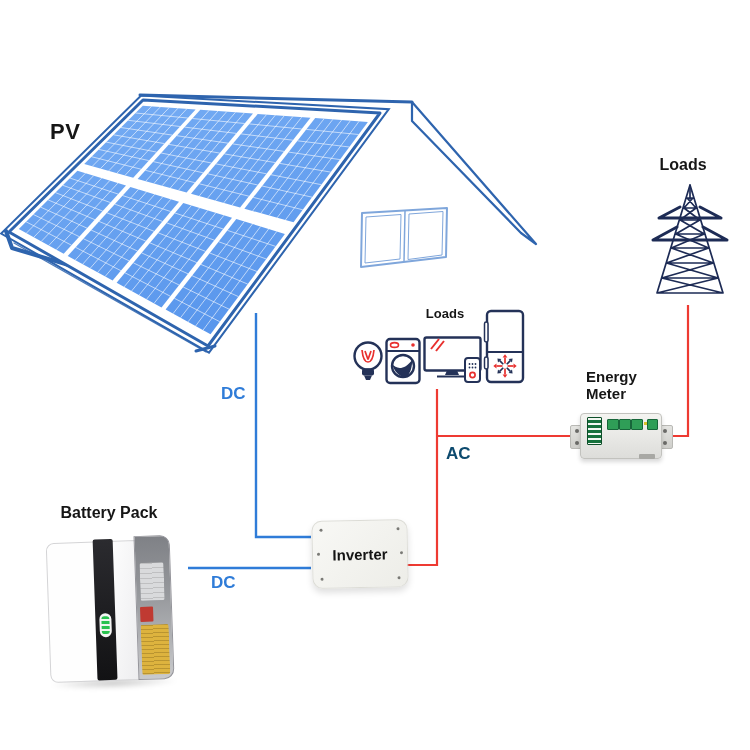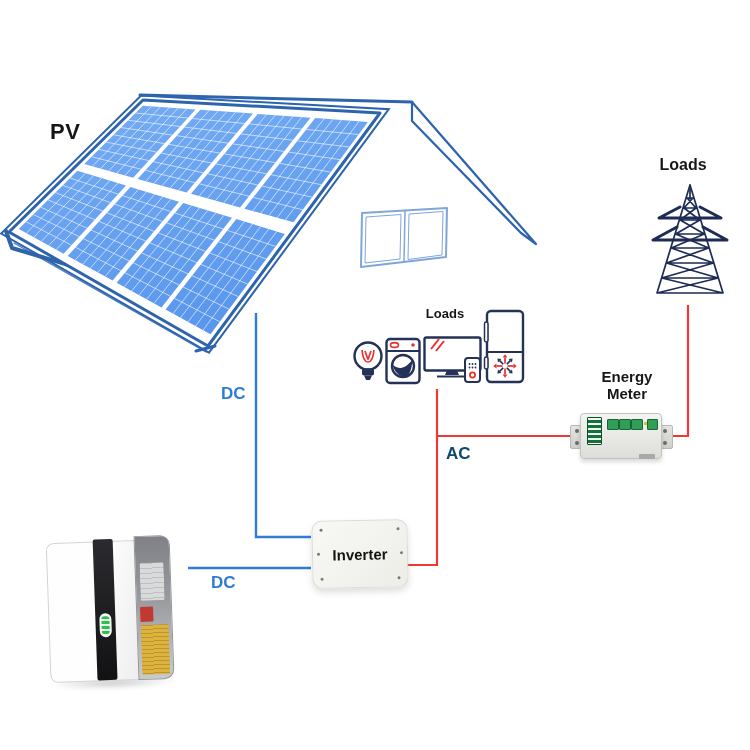--- a/index.html
+++ b/index.html
@@ -3,21 +3,21 @@
 <meta charset="utf-8">
 <style>
   html,body{margin:0;padding:0;background:#fff;}
   .canvas{position:relative;width:750px;height:750px;background:#ffffff;overflow:hidden;
           font-family:"Liberation Sans",sans-serif;}
   svg{position:absolute;left:0;top:0;}
   .lbl{position:absolute;font-weight:700;color:#161616;z-index:5;white-space:pre-line;}
   .lbl-pv{left:50px;top:119px;font-size:22px;letter-spacing:.5px;}
   .lbl-grid{left:651px;top:156px;width:64px;text-align:center;font-size:16px;}
   .lbl-loads{left:411px;top:306px;width:68px;text-align:center;font-size:13px;}
-  .lbl-meter{left:586px;top:368px;width:82px;font-size:15px;line-height:17px;text-align:center;}
+  .lbl-meter{left:586px;top:368px;width:82px;font-size:15px;line-height:17px;}
   .lbl-batt{left:45px;top:504px;width:128px;text-align:center;font-size:16px;}
   .lbl-dc1{left:221px;top:384px;font-size:17px;color:#2F7CD8;}
   .lbl-dc2{left:211px;top:573px;font-size:17px;color:#2F7CD8;}
   .lbl-ac{left:446px;top:444px;font-size:17px;color:#0c4a6e;}
 
   
   .meter{position:absolute;left:570px;top:410px;width:102px;height:50px;z-index:3;}
   .meter .ear{position:absolute;width:13px;height:22px;top:15px;background:linear-gradient(180deg,#e4e4e1,#cfcfcb);
               border:1px solid #b9b9b5;border-radius:2px;}
   .meter .ear.l{left:0;} .meter .ear.r{left:88px;}
@@ -178,20 +178,21 @@
             <polygon fill="#243258" points="497.4,373.6 498.0,369.6 501.4,373.0"></polygon>
           </g>
       </g>
     </g>
   </svg>
 
   <div class="lbl lbl-pv">PV</div>
   <div class="lbl lbl-grid">Loads</div>
   <div class="lbl lbl-loads">Loads</div>
   <div class="lbl lbl-meter">Energy Meter</div>
+  <div class="lbl lbl-batt">Battery Pack</div>
   <div class="lbl lbl-dc1">DC</div>
   <div class="lbl lbl-dc2">DC</div>
   <div class="lbl lbl-ac">AC</div>
 
   <div class="meter">
     <div class="ear l">
         <i class="t"></i>
         <i class="b"></i>
       </div>
     <div class="ear r">

